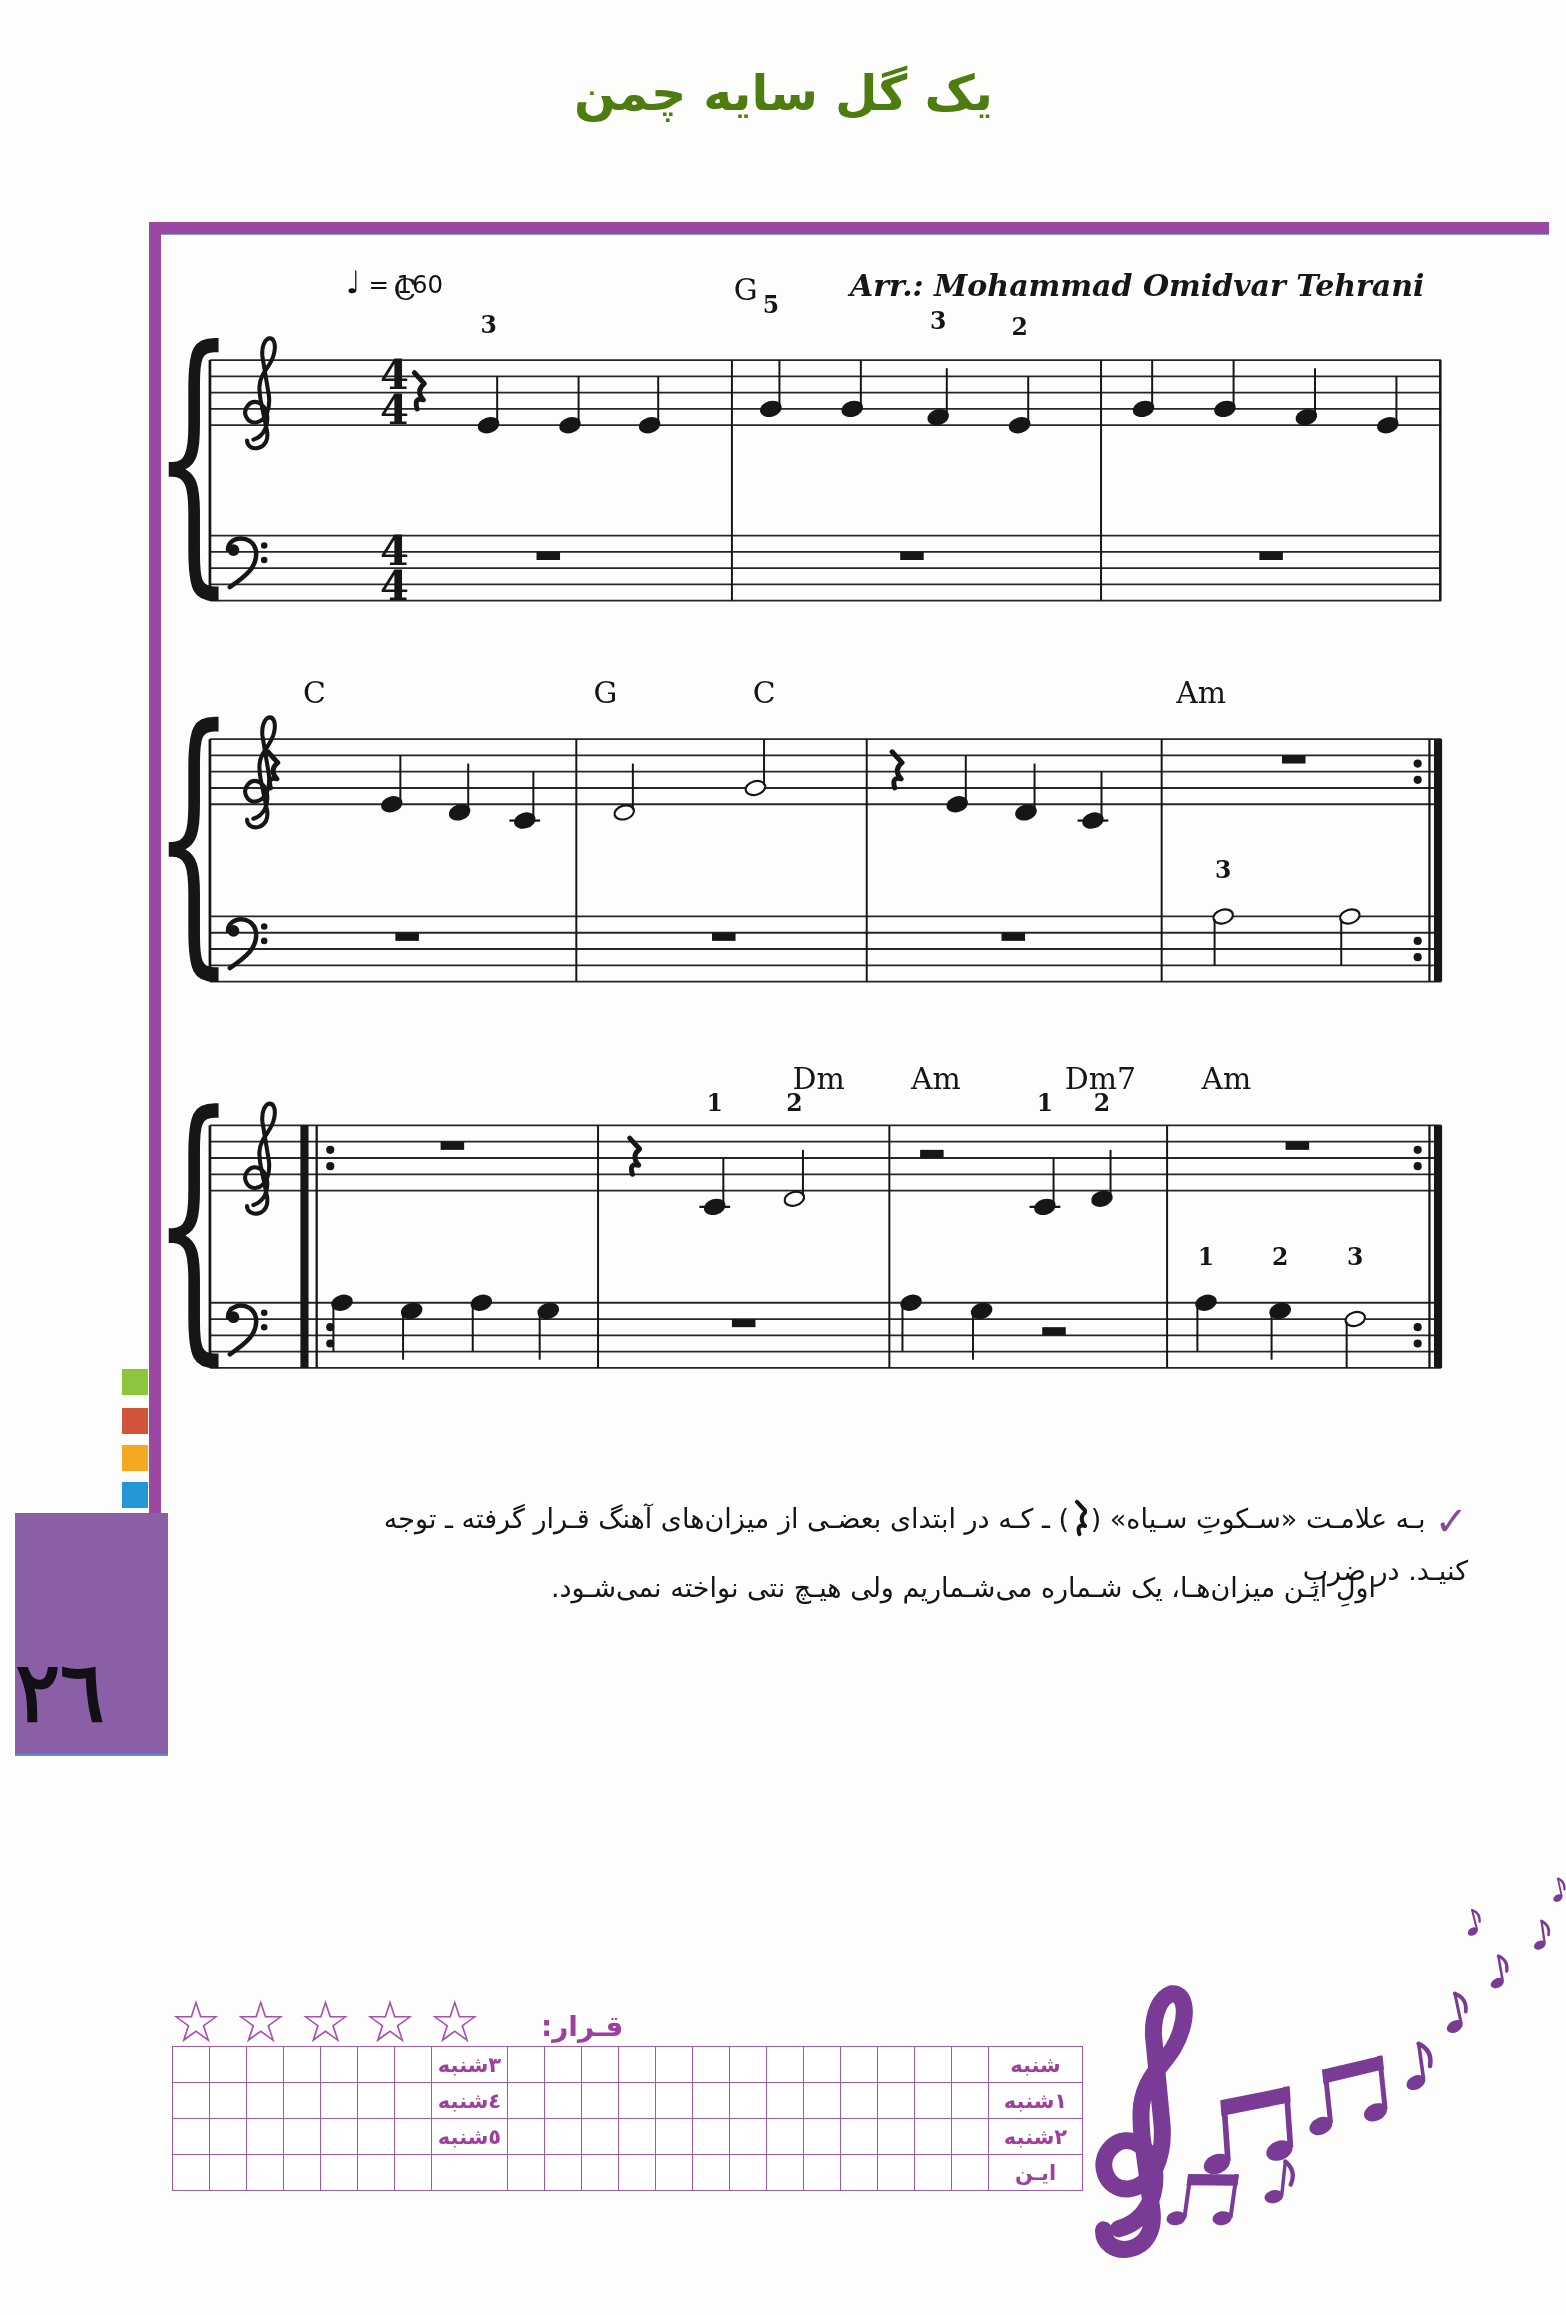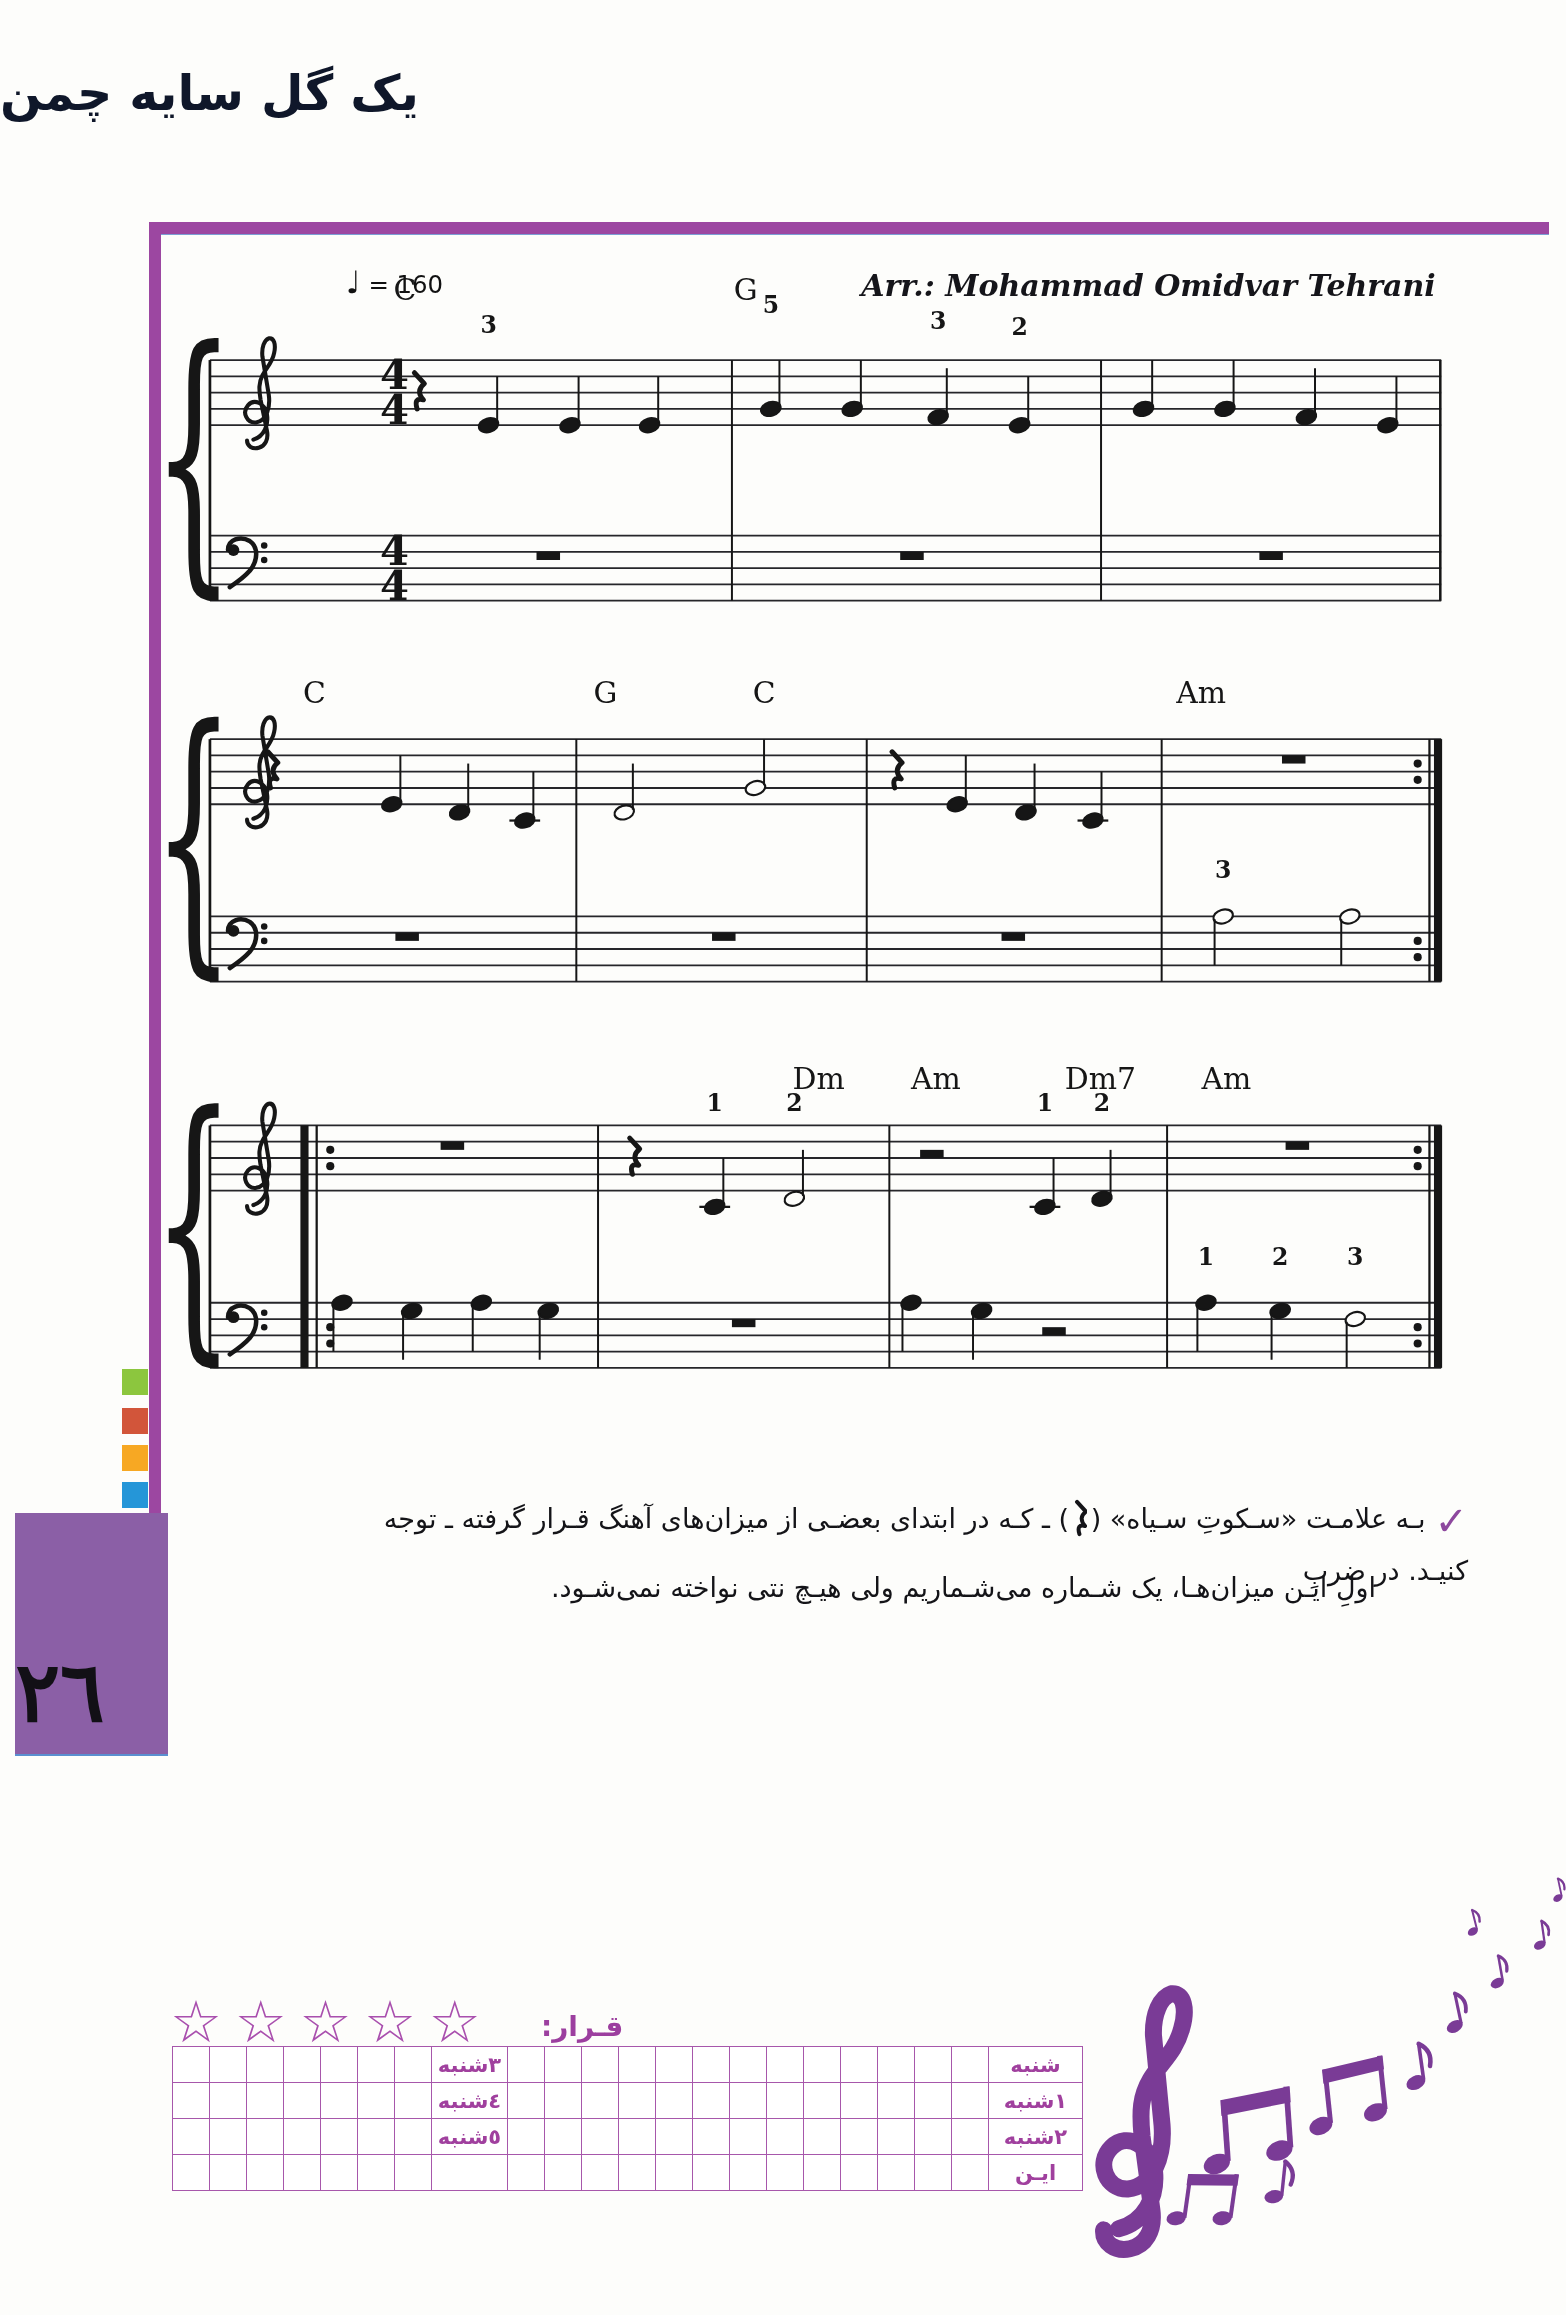--- a/index.html
+++ b/index.html
@@ -1,28 +1,28 @@
 <!DOCTYPE html>
 <html style="font-size:14.5px"><head>
 <meta charset="utf-8">
 <style>
   html,body{margin:0;padding:0;background:#e8e8e8;}
   .page{position:relative;width:1567px;height:2316px;background:#fdfdfb;overflow:hidden;
         font-family:"DejaVu Sans",sans-serif;color:#1a1a1a;}
   .abs{position:absolute;}
-  .title{top:65px;left:0;width:1567px;text-align:left;font-size:49px;font-weight:bold;color:#0f172a;}
+  .title{top:65px;left:0;width:1567px;text-align:center;font-size:49px;font-weight:bold;color:#4d7c0f;}
   .frame-top{top:222px;left:149px;width:1400px;height:11.8px;background:#9c47a1;border-bottom:1.8px solid #7b9fd4;}
   .frame-left{top:222px;left:149px;width:11.8px;height:1292px;background:#9c47a1;}
   .sq{width:26px;height:26px;left:122px;}
   .page-tab{top:1513px;left:15.4px;width:153px;height:241px;background:#8b5fa6;border-bottom:2.7px solid #5a8fd0;}
   .page-num{position:absolute;bottom:12.7px;left:0;width:100%;text-align:left;
             font-size:83px;font-weight:bold;color:#121016;font-family:"DejaVu Serif",serif;}
   .tempo{top:264px;left:346px;font-size:24.4px;color:#111;}
   .tempo .note-glyph{font-size:31px;}
-  .arranger{top:268px;left:850px;width:597px;text-align:center;font-size:30px;font-weight:bold;
+  .arranger{top:268px;left:850px;width:597px;text-align:left;font-size:30px;font-weight:bold;
             font-style:italic;font-family:"DejaVu Serif",serif;color:#15151a;}
   .note-par{top:1491px;left:342px;width:1126px;direction:rtl;text-align:right;
             font-size:27px;line-height:1.5;color:#141418;}
   .note-par .check{color:#8d489e;font-size:40px;font-weight:bold;vertical-align:-7.2px;padding-left:9px;}
   .note-line2{top:1572px;left:389px;width:1149px;direction:rtl;text-align:center;font-size:27px;color:#141418;}
   .inline-rest{vertical-align:-9px;margin:0 3.6px;}
   .stars-row{top:1988px;left:170px;font-size:58px;color:#a94fae;letter-spacing:12.7px;}
   .score-label{top:2010px;left:541px;width:163px;direction:rtl;text-align:left;
                font-size:28px;font-weight:bold;color:#9c3f9f;}
   #practice-grid{top:2046px;left:172px;display:grid;background:#fff;

